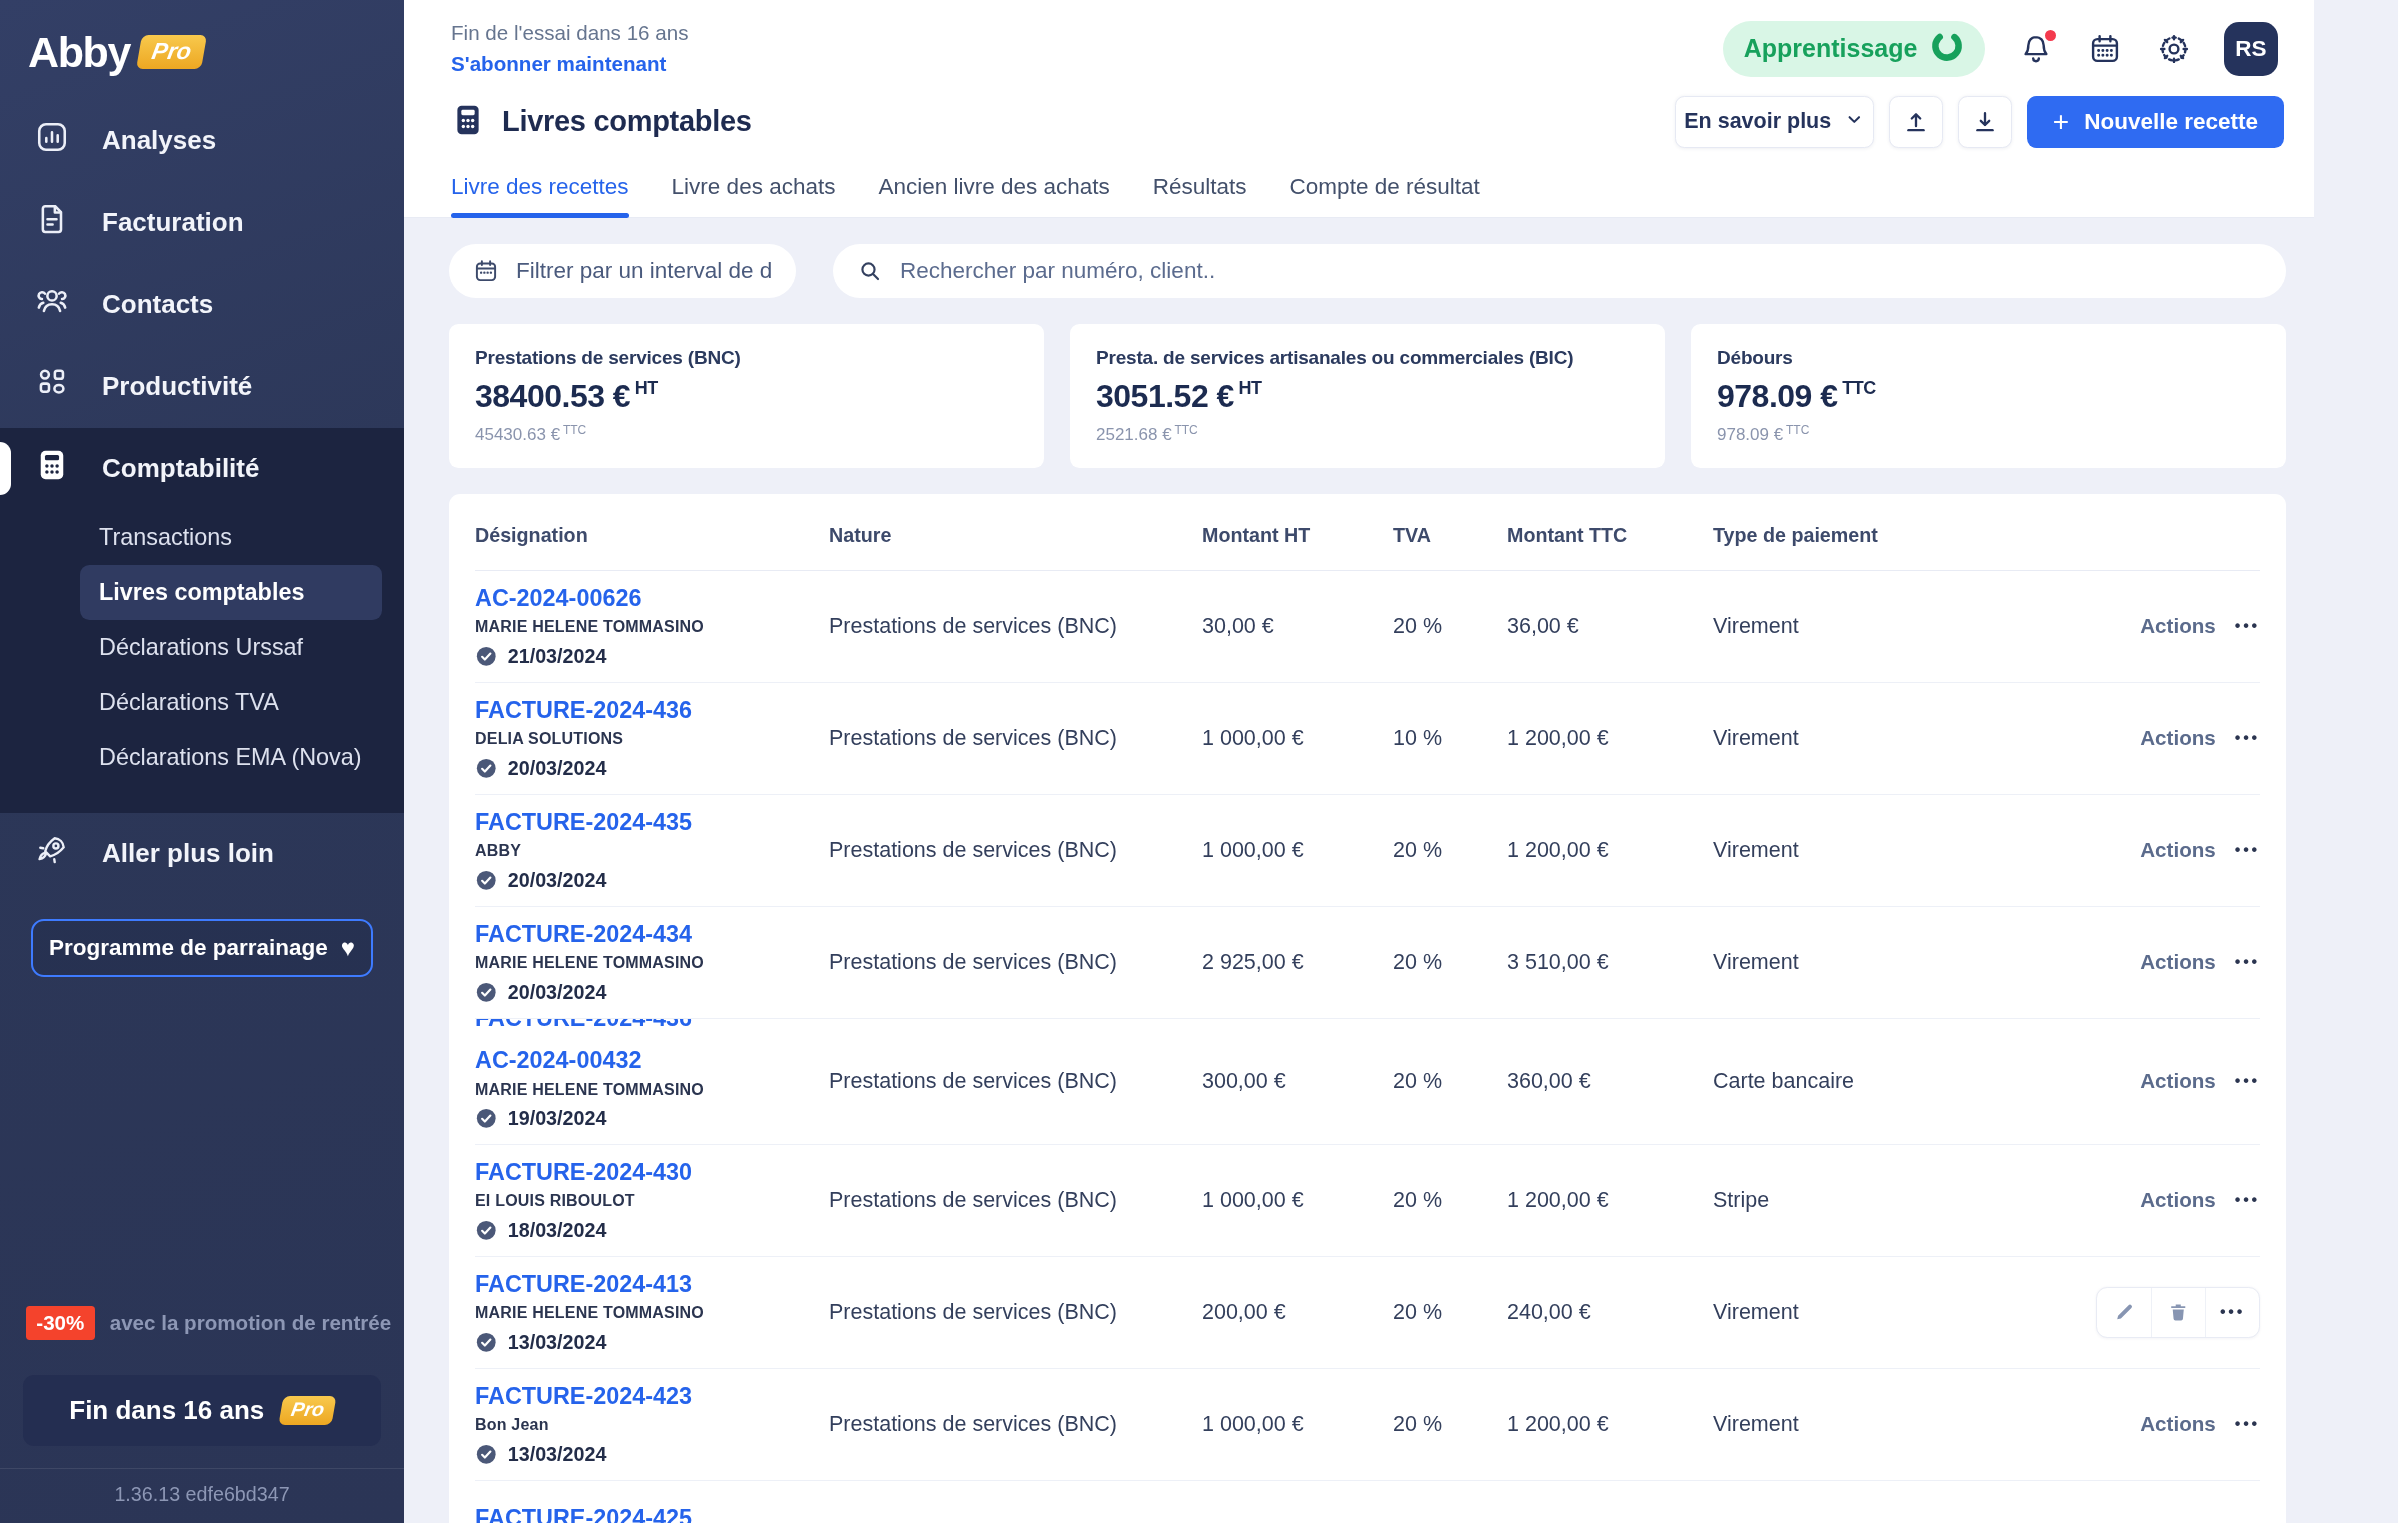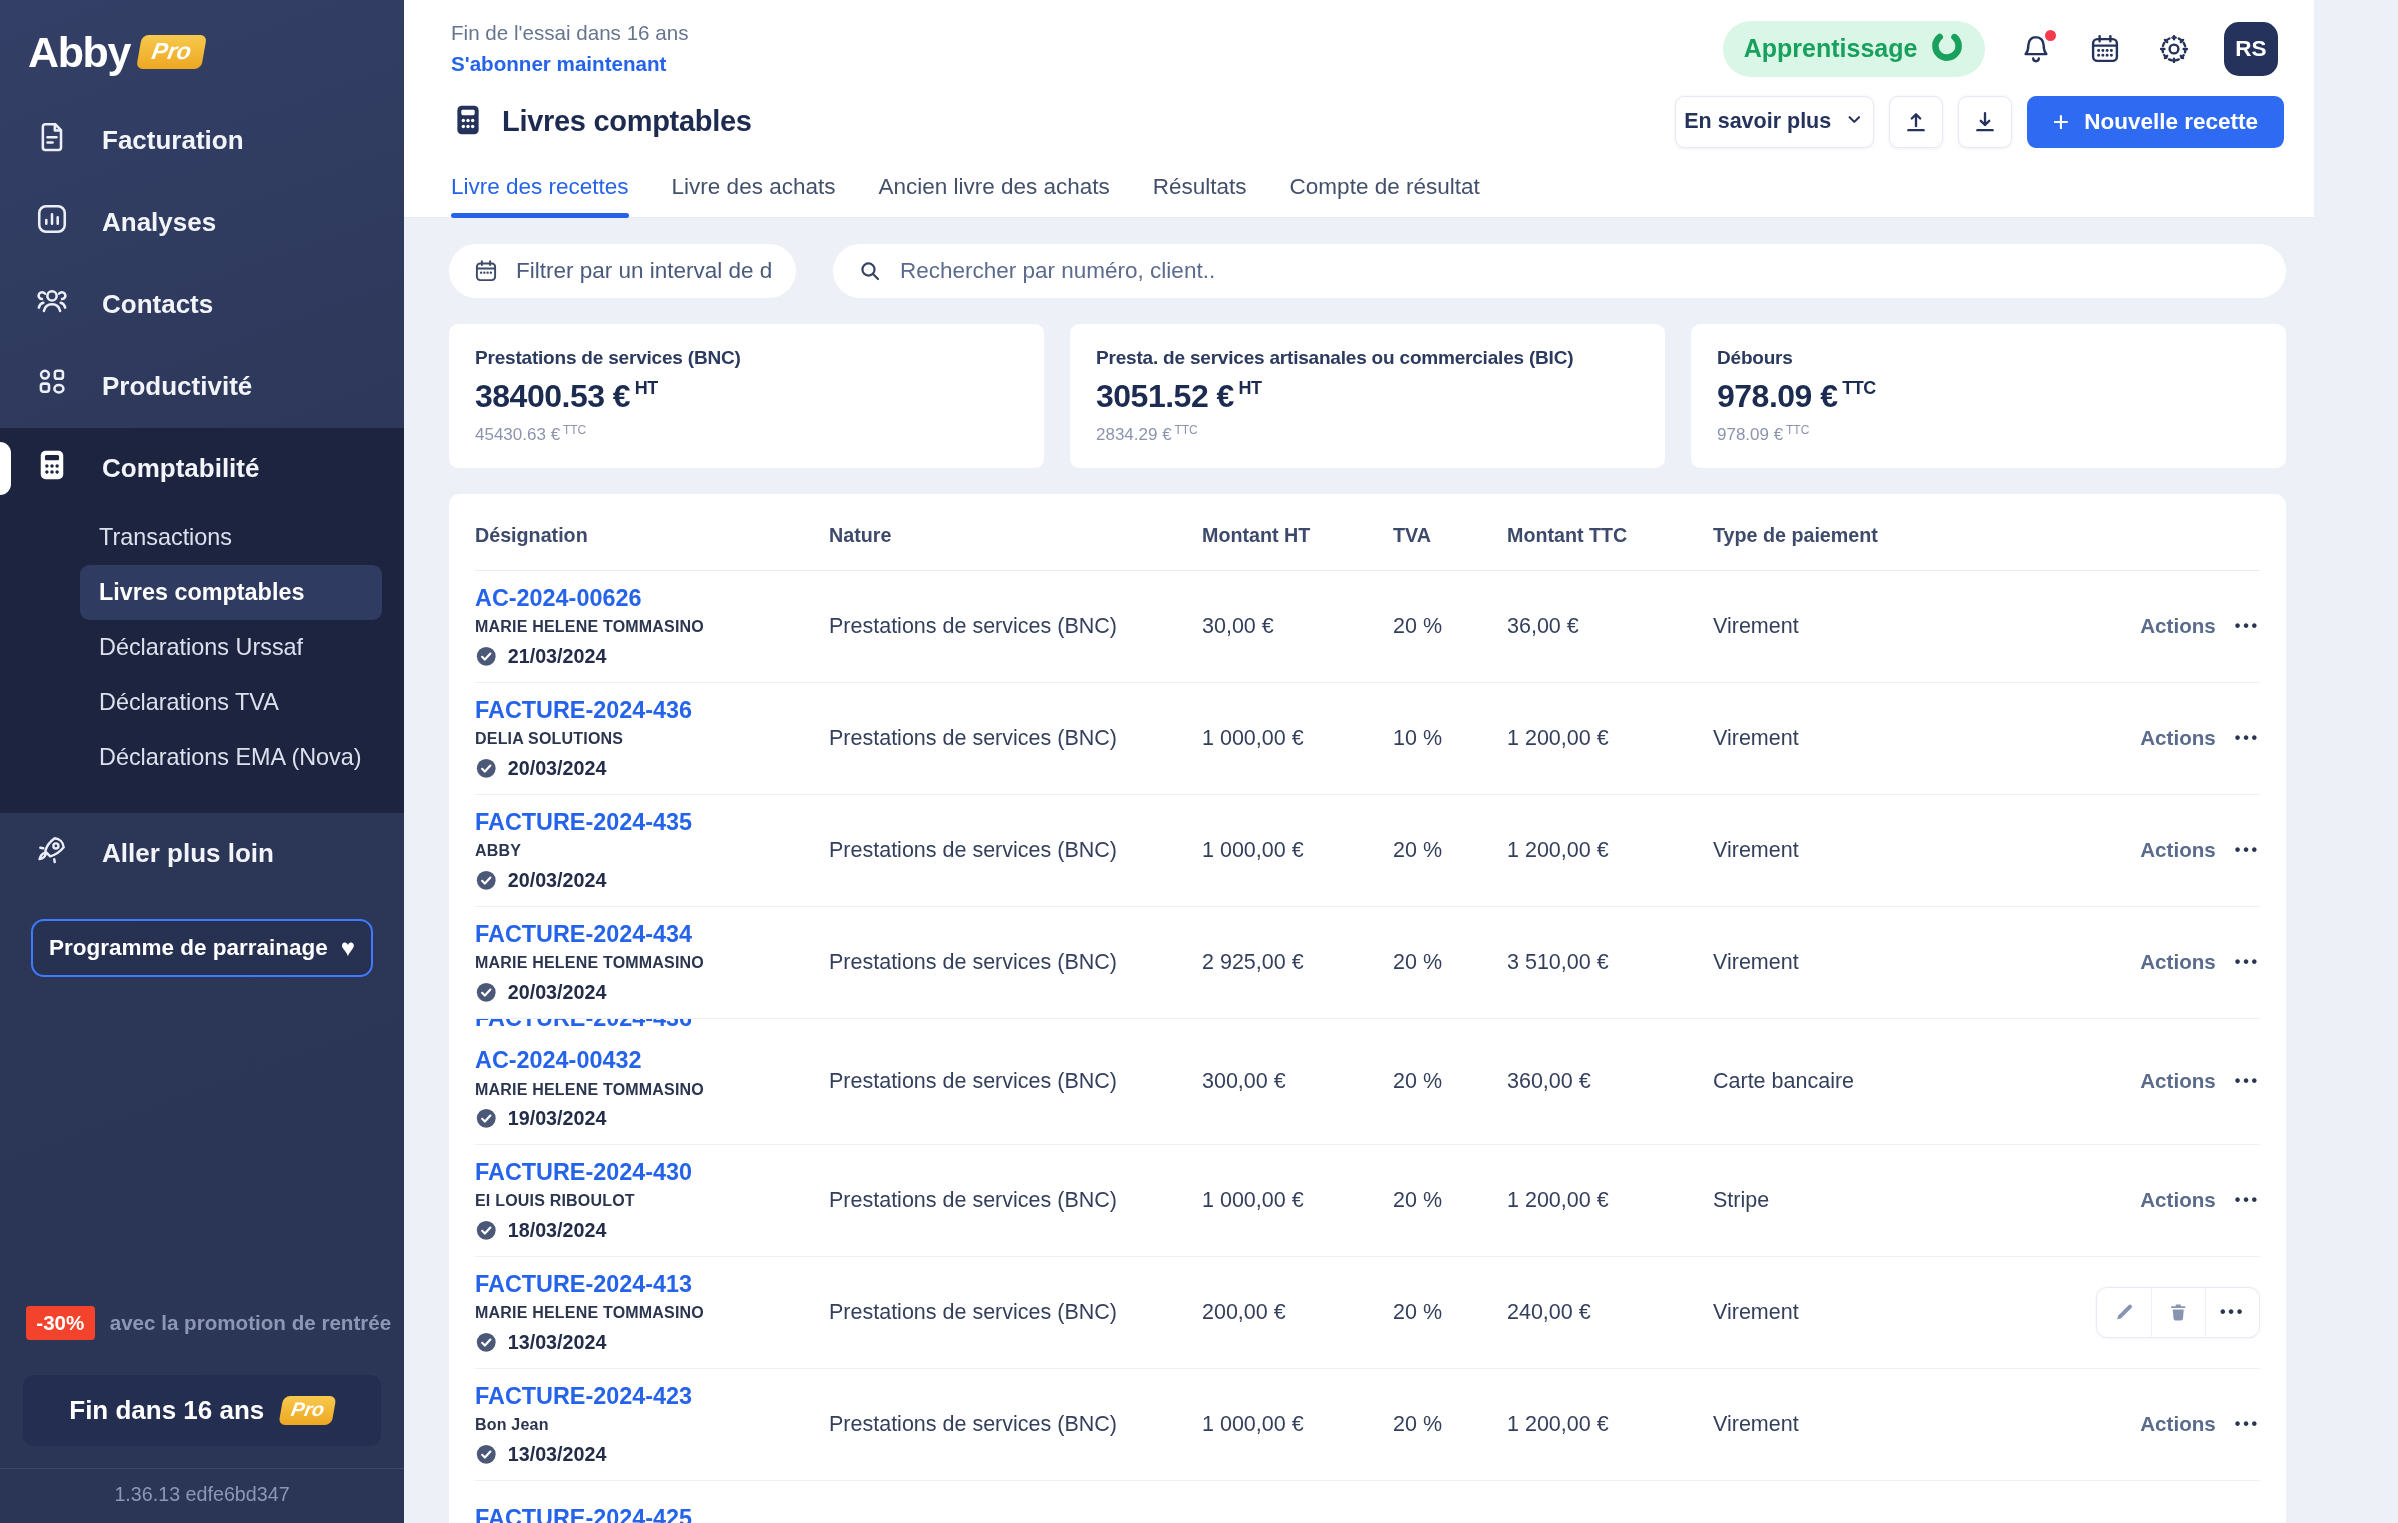--- a/index.html
+++ b/index.html
@@ -104,33 +104,33 @@
 <div class="app">
 
   <aside class="sidebar">
     <div class="logo-row">
       <span class="brand">Abby</span>
       <span class="pro-badge">Pro</span>
     </div>
 
     <nav>
       <div class="nav-item">
+        <span><svg viewBox="0 0 24 24" fill="none" stroke="#eceff8" stroke-width="1.7" stroke-linecap="round">
+              <rect x="3.5" y="3.5" width="17" height="17" rx="4.5"></rect>
+              <path d="M8.2 15.2v-2.6M12 15.2V8.8M15.8 15.2v-4.4"></path>
+            </svg></span>
+        <span>Analyses</span>
+      </div>
+      <div class="nav-item">
         <span><svg viewBox="0 0 24 24" fill="none" stroke="#eceff8" stroke-width="1.7" stroke-linecap="round" stroke-linejoin="round">
               <path d="M7.5 3.5h6.6L18 7.4V19a1.6 1.6 0 0 1-1.6 1.6H7.5A1.6 1.6 0 0 1 5.9 19V5.1a1.6 1.6 0 0 1 1.6-1.6z"></path>
               <path d="M13.9 3.7V7.6h3.9"></path>
               <path d="M9 12.2h6M9 15.6h3.4"></path>
             </svg></span>
         <span>Facturation</span>
-      </div>
-      <div class="nav-item">
-        <span><svg viewBox="0 0 24 24" fill="none" stroke="#eceff8" stroke-width="1.7" stroke-linecap="round">
-              <rect x="3.5" y="3.5" width="17" height="17" rx="4.5"></rect>
-              <path d="M8.2 15.2v-2.6M12 15.2V8.8M15.8 15.2v-4.4"></path>
-            </svg></span>
-        <span>Analyses</span>
       </div>
       <div class="nav-item">
         <span><svg viewBox="0 0 24 24" fill="none" stroke="#eceff8" stroke-width="1.7" stroke-linecap="round">
               <circle cx="12" cy="8.6" r="3.1"></circle>
               <path d="M6.6 18.6c.6-2.9 2.7-4.5 5.4-4.5s4.8 1.6 5.4 4.5"></path>
               <path d="M7.3 7.1a2.3 2.3 0 1 0-2 3.6M3.2 16.4c.4-1.7 1.5-2.8 3-3.2M16.7 7.1a2.3 2.3 0 1 1 2 3.6M20.8 16.4c-.4-1.7-1.5-2.8-3-3.2"></path>
             </svg></span>
         <span>Contacts</span>
       </div>
       <div class="nav-item">
@@ -307,21 +307,21 @@
 
       <div class="stats">
         <div class="stat-card">
           <div class="stat-label">Prestations de services (BNC)</div>
           <div class="stat-value"><span>38400.53 €</span><sup class="stat-unit">HT</sup></div>
           <div class="stat-sub"><span>45430.63 €</span><sup class="stat-sub-unit">TTC</sup></div>
         </div>
         <div class="stat-card">
           <div class="stat-label">Presta. de services artisanales ou commerciales (BIC)</div>
           <div class="stat-value"><span>3051.52 €</span><sup class="stat-unit">HT</sup></div>
-          <div class="stat-sub"><span>2834.29 €</span><sup class="stat-sub-unit">TTC</sup></div>
+          <div class="stat-sub"><span>2521.68 €</span><sup class="stat-sub-unit">TTC</sup></div>
         </div>
         <div class="stat-card">
           <div class="stat-label">Débours</div>
           <div class="stat-value"><span>978.09 €</span><sup class="stat-unit">TTC</sup></div>
           <div class="stat-sub"><span>978.09 €</span><sup class="stat-sub-unit">TTC</sup></div>
         </div>
       </div>
 
       <div class="table-card">
         <div class="thead">

